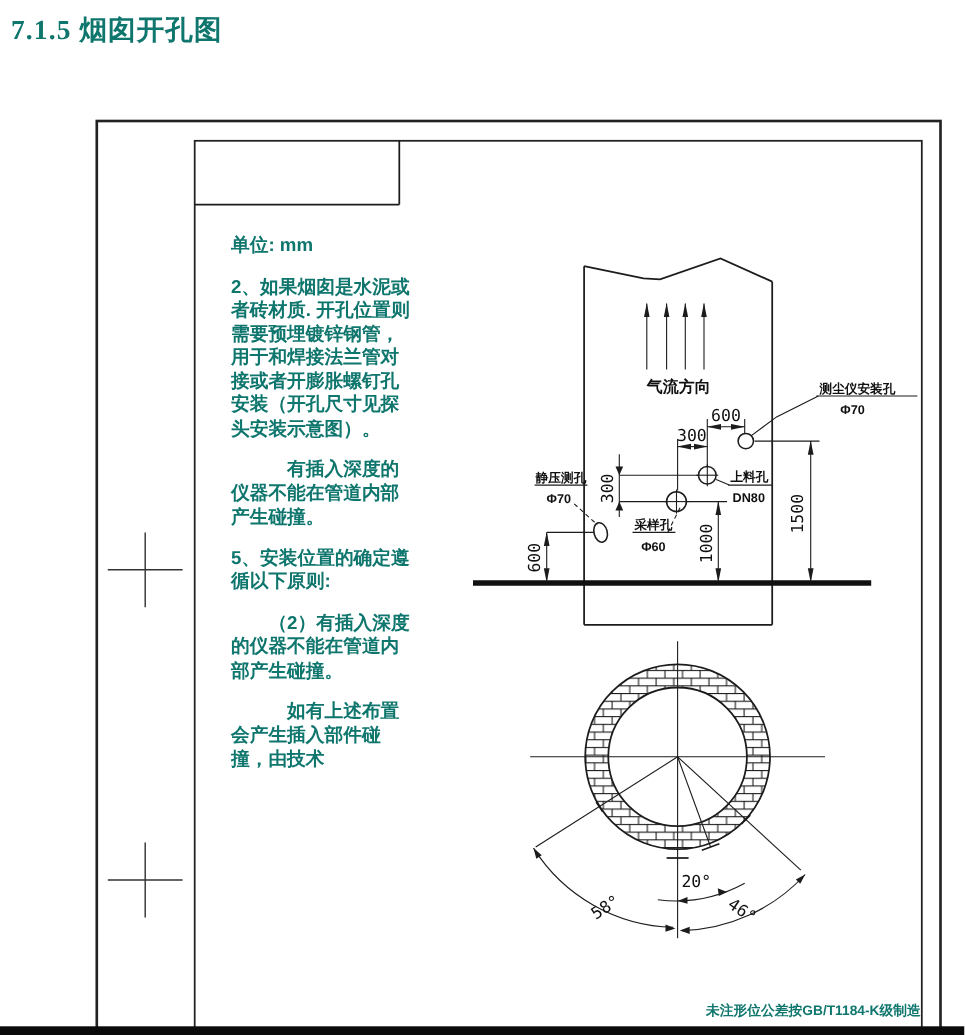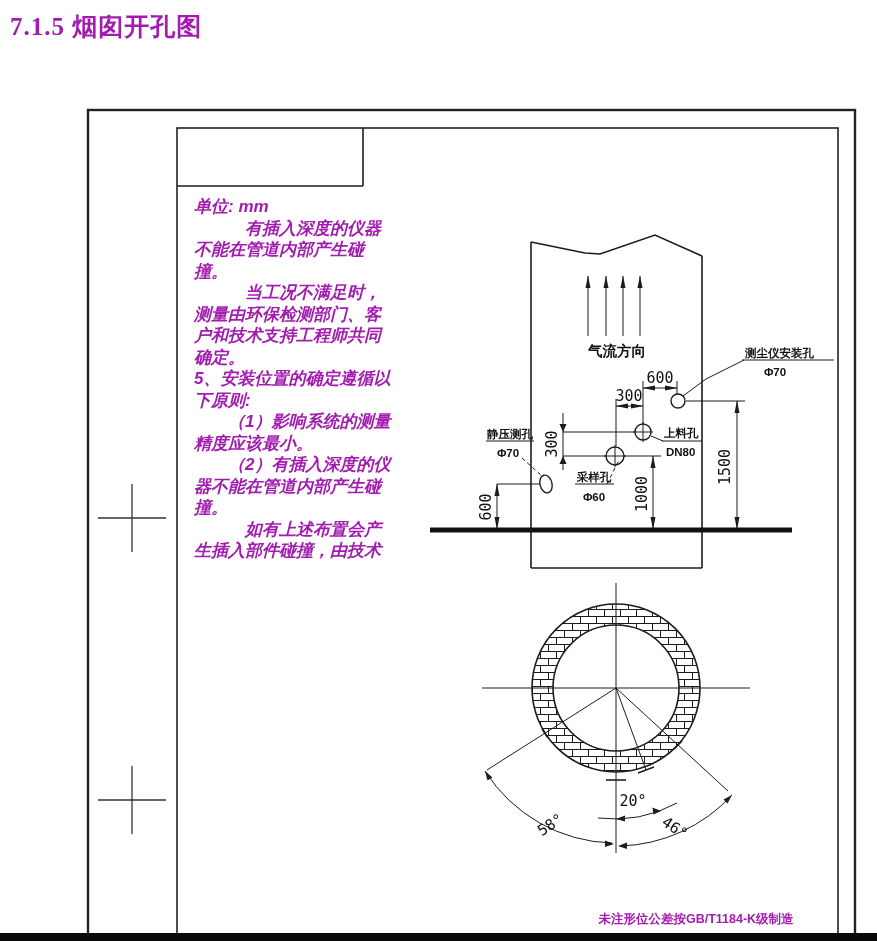--- a/index.html
+++ b/index.html
@@ -1,23 +1,23 @@
 <!DOCTYPE html>
 <html><head>
 <meta charset="utf-8">
 <style>
   html,body{margin:0;padding:0;background:#ffffff;}
   #screen{position:relative;width:877px;height:941px;background:#ffffff;overflow:hidden;
-          font-family:"Liberation Sans",sans-serif;color:#a21caf;}
+          font-family:"Liberation Sans",sans-serif;color:#0f766e;}
   #doc-title{position:absolute;left:10px;top:10px;font-family:"Liberation Serif",serif;
              font-weight:bold;font-size:25px;letter-spacing:1px;}
   #notes{position:absolute;left:194px;top:196px;width:198px;font-size:17px;font-weight:bold;
          line-height:21.5px;letter-spacing:0px;}
-  #notes p{margin:0;padding:0;word-break:break-all;font-style:italic;}
-  #tolerance-note{position:absolute;left:555px;top:911px;width:282px;text-align:center;
+  #notes p{margin:16px;padding:0;word-break:break-all;}
+  #tolerance-note{position:absolute;left:555px;top:911px;width:282px;text-align:right;
                   font-size:12.5px;font-weight:bold;}
   svg{position:absolute;left:0;top:0;}
   .thin{stroke:#1c1c1c;stroke-width:1;fill:none;}
   .med{stroke:#1c1c1c;stroke-width:1.6;fill:none;}
   .thick{stroke:#111;stroke-width:5;fill:none;}
   .dim-t{font-family:"DejaVu Sans Mono",monospace;font-size:15px;fill:#111;}
   .lbl-t{font-size:11.5px;font-weight:bold;fill:#111;font-family:"Liberation Sans",sans-serif;}
   .cjk-t{font-size:14.5px;font-weight:bold;fill:#111;font-family:"Liberation Sans",sans-serif;}
   .hole{fill:#ffffff;stroke:#1c1c1c;stroke-width:1.4;}
   .dash{stroke:#1c1c1c;stroke-width:1;fill:none;stroke-dasharray:4 3;}
@@ -164,23 +164,22 @@
 
       <path d="M 620,846 A 158,158 0 0 0 732,795" class="thin"></path>
       <polygon points="618,846 627,842.5 627,849" class="arrfill"></polygon>
       <polygon points="732,795 727.5,803.5 723.5,799.5" class="arrfill"></polygon>
       <text x="672" y="832" text-anchor="middle" transform="rotate(34 672 832)" class="dim-t">46°</text>
     </g>
   </svg>
 
   <div id="notes">
     <p>单位: mm</p>
+    <p>2、如果烟囱是水泥或者砖材质. 开孔位置则需要预埋镀锌钢管，用于和焊接法兰管对接或者开膨胀螺钉孔安装（开孔尺寸见探头安装示意图）。</p>
     <p>　　　有插入深度的仪器不能在管道内部产生碰撞。</p>
-    <p>　　　当工况不满足时，测量由环保检测部门、客户和技术支持工程师共同确定。</p>
     <p>5、安装位置的确定遵循以下原则:</p>
-    <p>　　（1）影响系统的测量精度应该最小。</p>
     <p>　　（2）有插入深度的仪器不能在管道内部产生碰撞。</p>
     <p>　　　如有上述布置会产生插入部件碰撞，由技术</p>
   </div>
 
   <div id="tolerance-note">未注形位公差按GB/T1184-K级制造</div>
 
 </div>
 
 </body></html>

